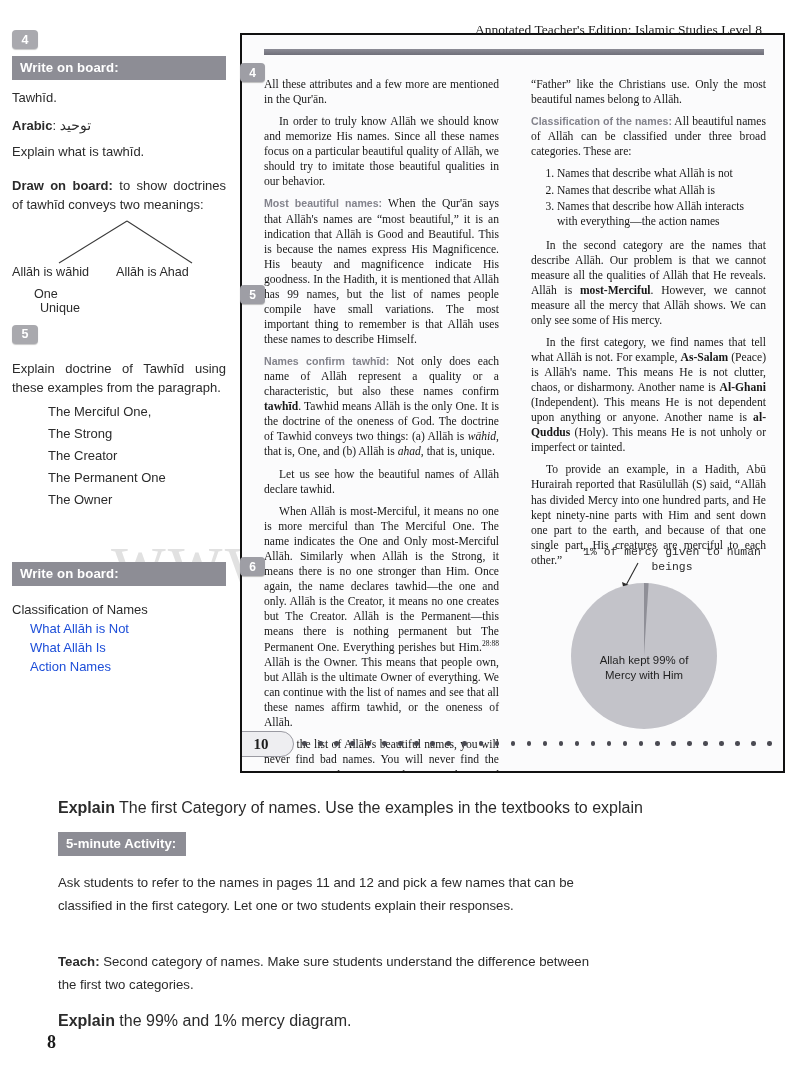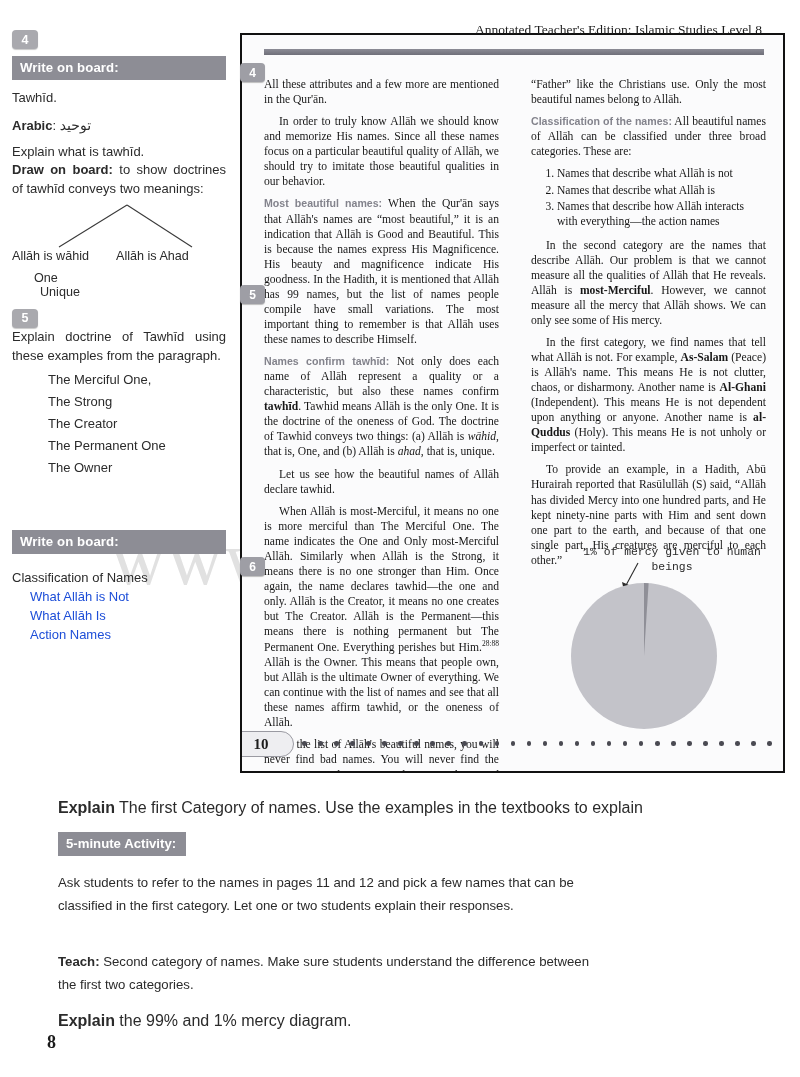--- a/index.html
+++ b/index.html
@@ -89,21 +89,21 @@
     font-size: 14px;
     direction: rtl;
     display: inline-block;
   }
   .m-just {
     font-size: 13px;
     color: #2b2b2b;
     line-height: 1.45;
     text-align: justify;
     width: 214px;
-    margin-top: 0;
+    margin-top: 16px;
   }
 
   
   .branch-wrap {
     position: relative;
     width: 222px;
     height: 78px;
     margin-top: 2px;
   }
   .branch-wrap svg { position: absolute; left: 0; top: 0; }
@@ -432,20 +432,21 @@
   <div class="pie-area">
     <div class="pie-callout">1% of mercy given to human beings</div>
     <svg class="pie-arrow" width="30" height="34">
       <line x1="22" y1="2" x2="8" y2="28" stroke="#2a2a2a" stroke-width="1.1"></line>
       <polygon points="8,30 6,21 13,24" fill="#2a2a2a"></polygon>
     </svg>
     <div class="pie-circle"></div>
     <svg class="pie-slice" viewBox="0 0 146 146">
       <path d="M73 73 L73 0 A73 73 0 0 1 77.6 0.14 Z" fill="#8f8f97"></path>
     </svg>
+    <div class="pie-label">Allah kept 99% of<br>Mercy with Him</div>
   </div>
 
   <div class="box-footer">
     <div class="folio">10</div>
     <div class="dots">
       <i></i>
         <i></i>
         <i></i>
         <i></i>
         <i></i>

